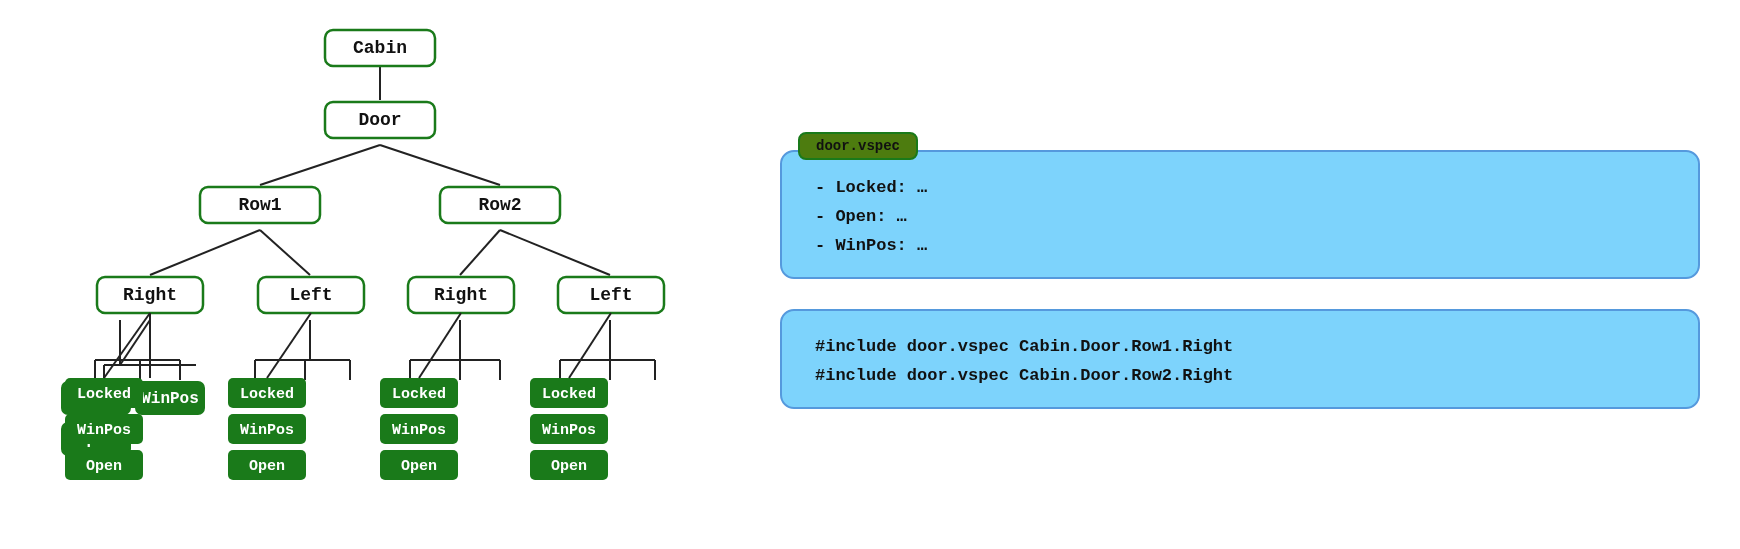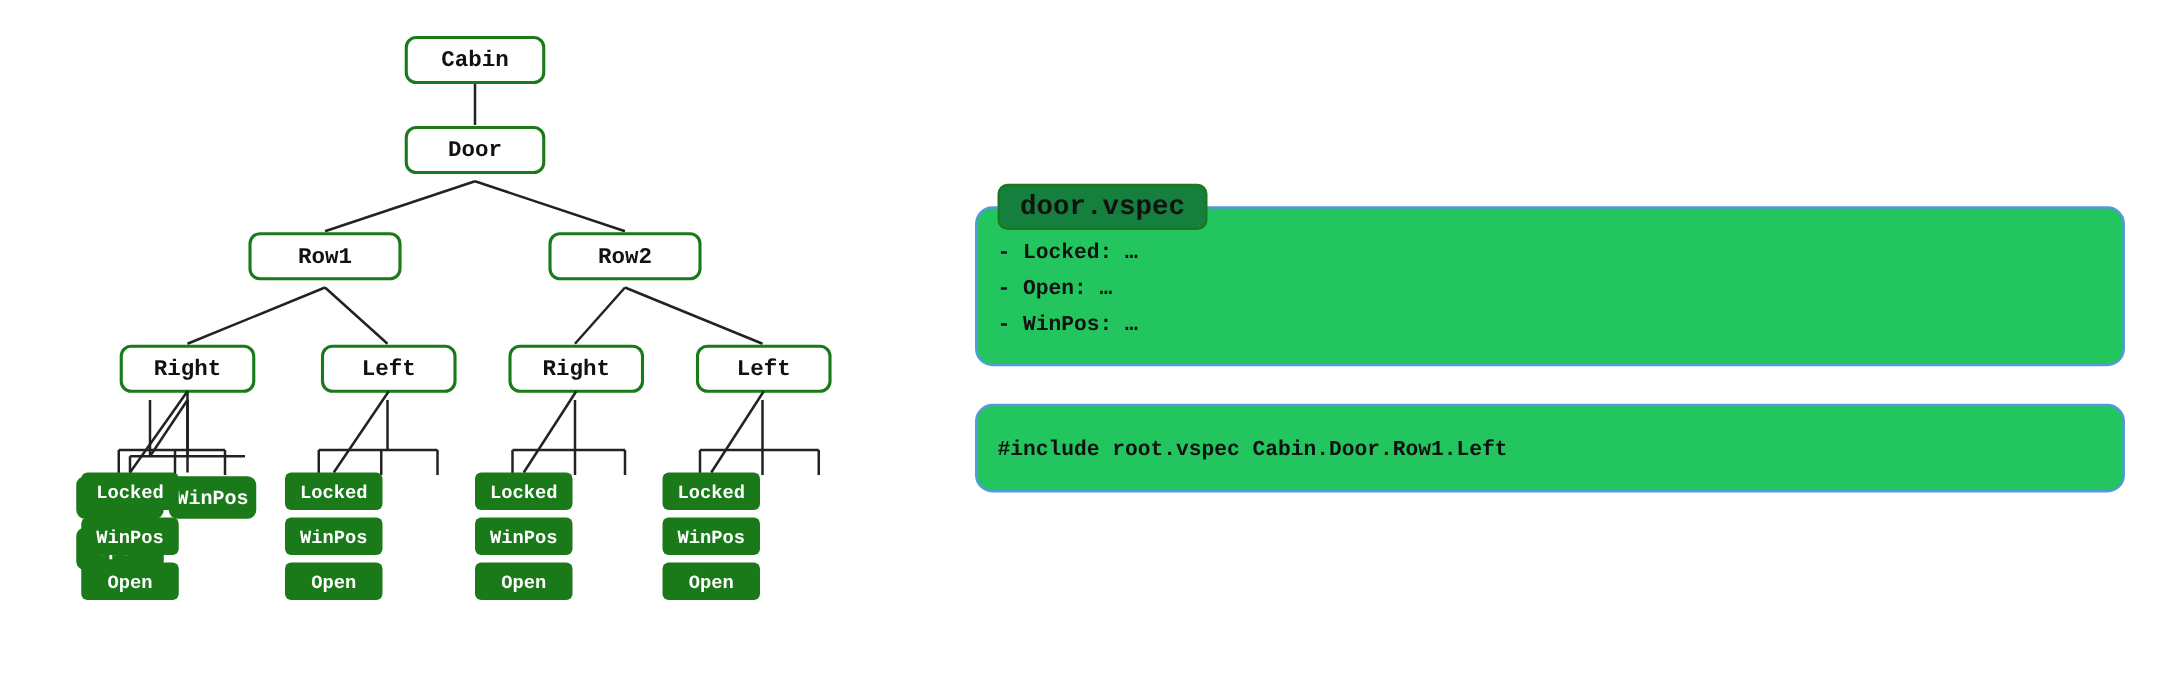--- a/index.html
+++ b/index.html
@@ -27,40 +27,40 @@
       display: flex;
       flex-direction: column;
       gap: 20px;
       padding-left: 60px;
     }
 
     .spec-box-title {
       position: absolute;
       top: -18px;
       left: 18px;
-      background: #15803d;
+      background: #4d7c0f;
       border: 2.5px solid #1a7a1a;
       border-radius: 8px;
       padding: 4px 16px;
-      font-size: 22px;
+      font-size: 14px;
       font-weight: bold;
       font-family: 'Courier New', Courier, monospace;
       color: #111;
     }
 
     .spec-box-outer {
       position: relative;
       margin-top: 10px;
     }
 
     .spec-box-inner {
       border: 2.5px solid #5599dd;
       border-radius: 14px;
-      padding: 22px 24px 16px 16px;
-      background: #22c55e;
+      padding: 22px 24px 16px 33px;
+      background: #7dd3fc;
     }
 
     .spec-line {
       font-size: 17px;
       font-family: 'Courier New', Courier, monospace;
       color: #111;
       line-height: 1.7;
       font-weight: bold;
     }
   </style>
@@ -197,16 +197,17 @@
     <div class="spec-box-title">door.vspec</div>
     <div class="spec-box-inner">
       <div class="spec-line">- Locked: …</div>
       <div class="spec-line">- Open: …</div>
       <div class="spec-line">- WinPos: …</div>
     </div>
   </div>
 
   <div class="spec-box-outer">
     <div class="spec-box-inner">
-      <div class="spec-line">#include root.vspec Cabin.Door.Row1.Left</div>
+      <div class="spec-line">#include door.vspec Cabin.Door.Row1.Right</div>
+      <div class="spec-line">#include door.vspec Cabin.Door.Row2.Right</div>
     </div>
   </div>
 </div>
 
 </body></html>

